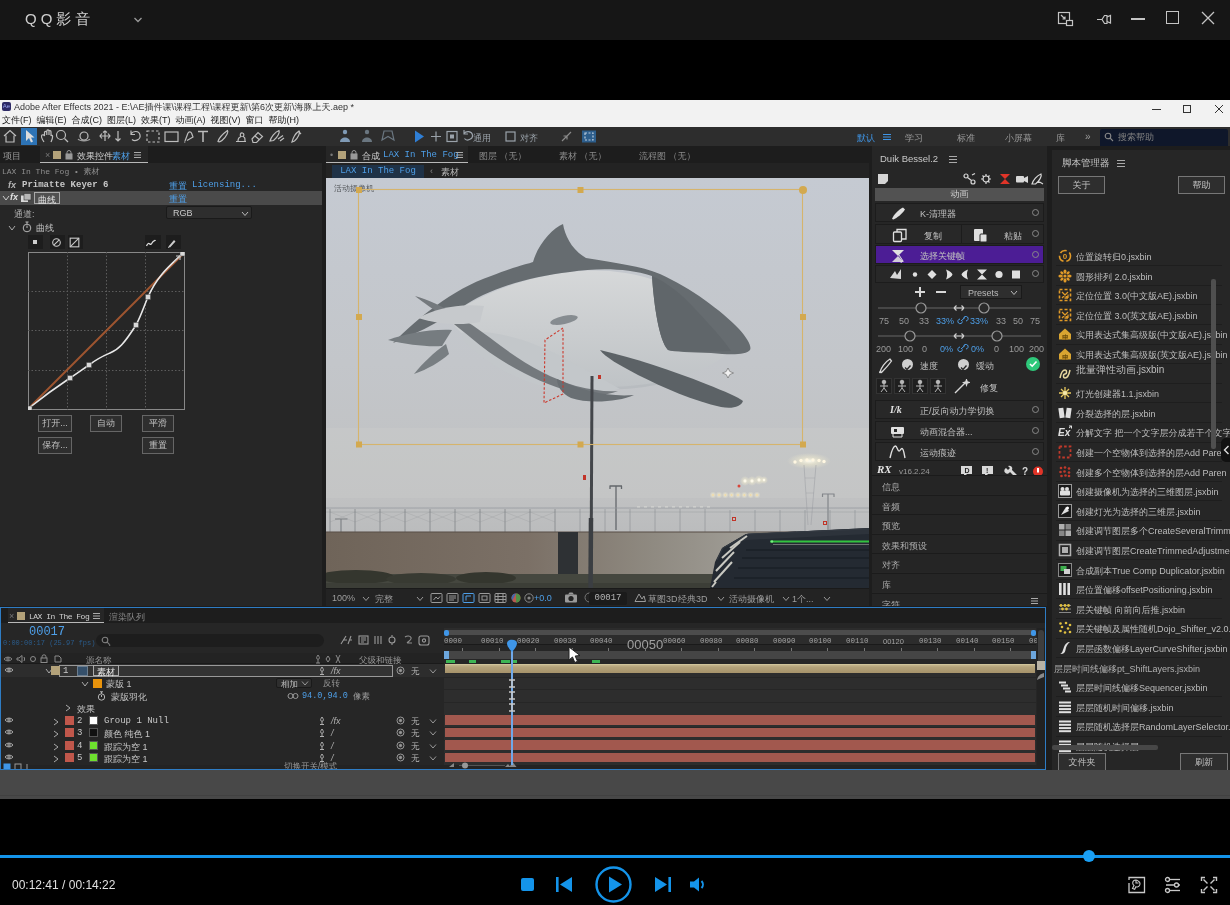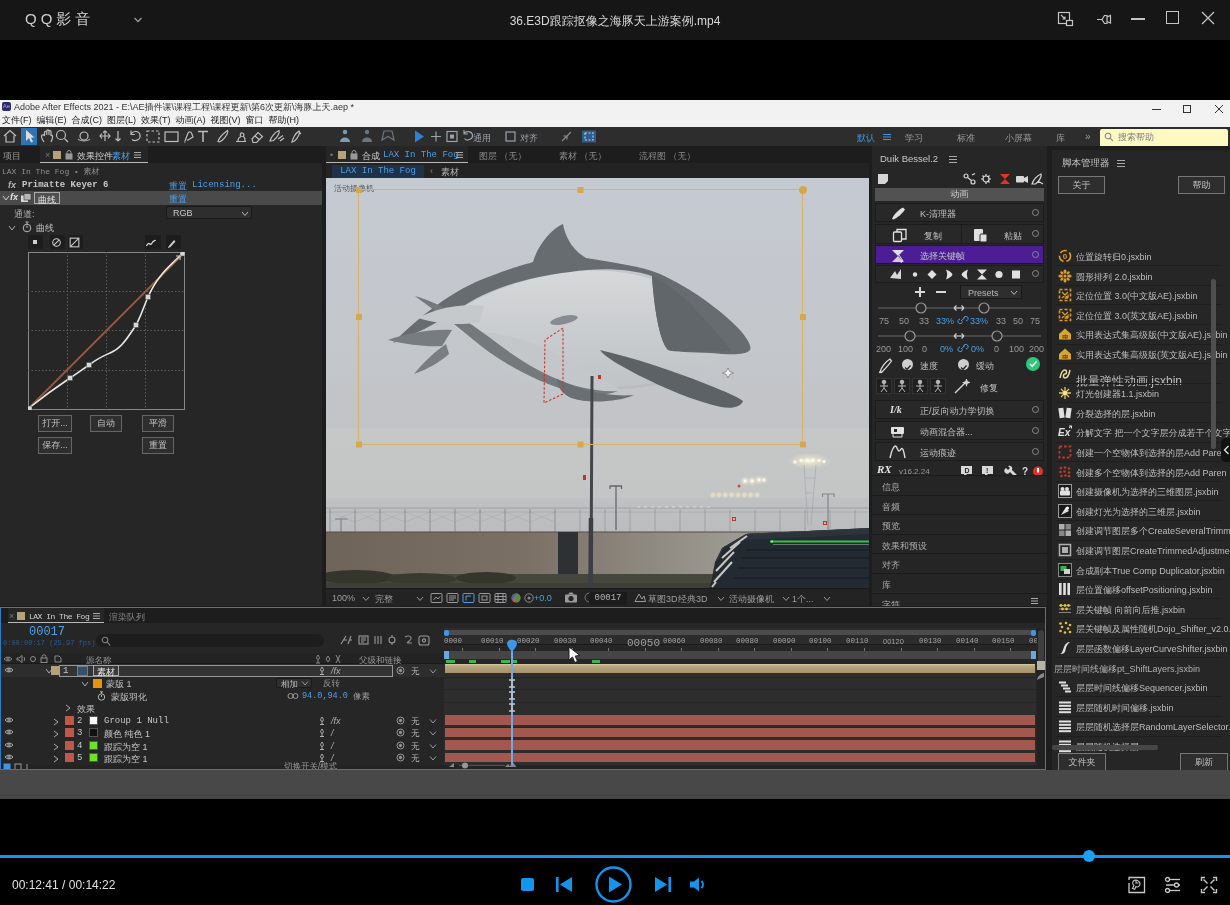--- a/index.html
+++ b/index.html
@@ -9,21 +9,20 @@
 </style>
 </head>
 <body>
 <div id="stage">
 
 <div class="a" id="topbar" style="left:0;top:0;width:1230px;height:40px;background:#161616">
   <div class="a" style="left:25px;top:10px;font-size:15px;color:#cfcfcf;letter-spacing:4px">QQ影音</div>
   <svg class="a" style="left:133px;top:16px" width="10" height="8" viewBox="0 0 10 8">
         <path d="M1.5 2 L5 5.5 L8.5 2" stroke="#9a9a9a" stroke-width="1.3" fill="none"></path>
       </svg>
-  <div class="a" style="left:0;top:13px;width:1230px;text-align:center;font-size:12px;color:#d8d8d8">36.E3D跟踪抠像之海豚天上游案例.mp4</div>
 
   <svg class="a" style="left:1056px;top:10px" width="19" height="19" viewBox="0 0 19 19">
     <rect x="2.5" y="2.5" width="11" height="11" fill="none" stroke="#c4c4c4" stroke-width="1.2"></rect>
     <path d="M5 5 l4 4 M9 6.5 V9 H6.5" stroke="#c4c4c4" stroke-width="1.2" fill="none"></path>
     <rect x="10.5" y="10.5" width="6" height="5" fill="#161616" stroke="#c4c4c4" stroke-width="1.2"></rect>
   </svg>
 
   <svg class="a" style="left:1095px;top:10px" width="19" height="19" viewBox="0 0 19 19">
     <path d="M2 9.5 H7 L9.5 5.5 H12 V13.5 H9.5 L7 9.5" fill="none" stroke="#c4c4c4" stroke-width="1.2"></path>
     <path d="M12 7 l3.5 -1.5 V13 L12 11.5" fill="none" stroke="#c4c4c4" stroke-width="1.2"></path>
@@ -115,21 +114,21 @@
 
   <div class="a" style="left:857px;top:5px;font-size:9px;color:#3f96e8">默认</div>
   <svg class="a" style="left:882px;top:6px" width="10" height="8" viewBox="0 0 10 8" stroke="#3f96e8" stroke-width="1">
         <path d="M1 1.5 H9 M1 4 H9 M1 6.5 H9"></path>
       </svg>
   <div class="a" style="left:905px;top:5px;font-size:9px;color:#9b9b9b">学习</div>
   <div class="a" style="left:957px;top:5px;font-size:9px;color:#9b9b9b">标准</div>
   <div class="a" style="left:1005px;top:5px;font-size:9px;color:#9b9b9b">小屏幕</div>
   <div class="a" style="left:1056px;top:5px;font-size:9px;color:#9b9b9b">库</div>
   <div class="a" style="left:1085px;top:4px;font-size:10px;color:#9b9b9b">»</div>
-  <div class="a" style="left:1100px;top:2px;width:128px;height:30px;background:#fef9c3;border-radius:2px">
+  <div class="a" style="left:1100px;top:2px;width:128px;height:30px;background:#0f172a;border-radius:2px">
     <svg class="a" style="left:4px;top:2.5px" width="10" height="10" viewBox="0 0 10 10" fill="none" stroke="#888" stroke-width="1.1">
           <circle cx="4" cy="4" r="2.8"></circle>
           <path d="M6.2 6.2 L9 9"></path>
         </svg>
     <div class="a" style="left:18px;top:2px;font-size:9px;color:#808080">搜索帮助</div>
   </div>
 </div>
 
 <div class="a" style="left:0;top:146px;width:1230px;height:624px;background:#1d1d1d"></div>
 
@@ -764,21 +763,21 @@
 <svg class="a" style="left:6px;top:197.0px" width="14" height="14" viewBox="0 0 14 14">
         <path d="M1 7 L7 1.5 L13 7 V12.5 H1 Z" fill="#d9a531"></path>
         <path d="M4 12.5 V8 H10 V12.5" fill="#b07f1d"></path>
         <text x="4.5" y="11.5" font-size="6" fill="#5a4409">中</text>
       </svg>
 <div class="a" style="left:24px;top:199.0px;font-size:9px;color:#bdbdbd;white-space:nowrap">实用表达式集高级版(英文版AE).jsxbin</div>
 <div class="a" style="left:4px;top:213.2px;width:166px;height:1px;background:#1e1e1e"></div>
 <svg class="a" style="left:6px;top:216.6px" width="14" height="14" viewBox="0 0 14 14">
         <path d="M2 11 C3 6 5 3 7 3 C9 3 9 7 7 7 C5 7 5 11 7 11 C9 11 11 8 12 3" stroke="#e8d8a0" fill="none" stroke-width="1.5"></path>
       </svg>
-<div class="a" style="left:24px;top:223px;font-size:12px;color:#bdbdbd;white-space:nowrap">批量弹性动画.jsxbin</div>
+<div class="a" style="left:24px;top:213px;font-size:10px;color:#bdbdbd;white-space:nowrap">批量弹性动画.jsxbin</div>
 <div class="a" style="left:4px;top:232.8px;width:166px;height:1px;background:#1e1e1e"></div>
 <svg class="a" style="left:6px;top:236.2px" width="14" height="14" viewBox="0 0 14 14">
         <g stroke="#e8c95f" stroke-width="1.3">
           <path d="M7 1 V13 M1 7 H13 M3 3 L11 11 M11 3 L3 11"></path>
         </g>
         <circle cx="7" cy="7" r="2" fill="#f4e9b0"></circle>
       </svg>
 <div class="a" style="left:24px;top:238.2px;font-size:9px;color:#bdbdbd;white-space:nowrap">灯光创建器1.1.jsxbin</div>
 <div class="a" style="left:4px;top:252.4px;width:166px;height:1px;background:#1e1e1e"></div>
 <svg class="a" style="left:6px;top:255.8px" width="14" height="14" viewBox="0 0 14 14">
@@ -976,21 +975,21 @@
 </svg>
 <div class="a" style="left:443px;top:20px;width:592px;height:17px;background:#2c2c2c;border-bottom:1px solid #1a1a1a"></div>
 <div class="a" style="left:443px;top:22px;width:592px;height:5px;background:#4c4c4c;border-radius:2px"></div>
 <div class="a" style="left:443px;top:21.5px;width:5px;height:6px;background:#3f96e8;border-radius:2px"></div>
 <div class="a" style="left:1030px;top:21.5px;width:5px;height:6px;background:#3f96e8;border-radius:2px"></div>
       <div class="a" style="left:443px;top:29px;font-size:7.5px;color:#a0a0a0;font-family:'Liberation Mono',monospace">0000</div>
       <div class="a" style="left:480px;top:29px;font-size:7.5px;color:#a0a0a0;font-family:'Liberation Mono',monospace">00010</div>
       <div class="a" style="left:516px;top:29px;font-size:7.5px;color:#a0a0a0;font-family:'Liberation Mono',monospace">00020</div>
       <div class="a" style="left:553px;top:29px;font-size:7.5px;color:#a0a0a0;font-family:'Liberation Mono',monospace">00030</div>
       <div class="a" style="left:589px;top:29px;font-size:7.5px;color:#a0a0a0;font-family:'Liberation Mono',monospace">00040</div>
-      <div class="a" style="left:626px;top:29px;font-size:11px;color:#a0a0a0;font-family:Liberation Mono, monospace">00050</div>
+      <div class="a" style="left:626px;top:29px;font-size:13px;color:#a0a0a0;font-family:Liberation Sans, sans-serif">00050</div>
       <div class="a" style="left:662px;top:29px;font-size:7.5px;color:#a0a0a0;font-family:'Liberation Mono',monospace">00060</div>
       <div class="a" style="left:699px;top:29px;font-size:7.5px;color:#a0a0a0;font-family:'Liberation Mono',monospace">00080</div>
       <div class="a" style="left:735px;top:29px;font-size:7.5px;color:#a0a0a0;font-family:'Liberation Mono',monospace">00080</div>
       <div class="a" style="left:772px;top:29px;font-size:7.5px;color:#a0a0a0;font-family:'Liberation Mono',monospace">00090</div>
       <div class="a" style="left:808px;top:29px;font-size:7.5px;color:#a0a0a0;font-family:'Liberation Mono',monospace">00100</div>
       <div class="a" style="left:845px;top:29px;font-size:7.5px;color:#a0a0a0;font-family:'Liberation Mono',monospace">00110</div>
       <div class="a" style="left:882px;top:29px;font-size:7.5px;color:#a0a0a0;font-family:Liberation Sans, sans-serif">00120</div>
       <div class="a" style="left:918px;top:29px;font-size:7.5px;color:#a0a0a0;font-family:'Liberation Mono',monospace">00130</div>
       <div class="a" style="left:955px;top:29px;font-size:7.5px;color:#a0a0a0;font-family:'Liberation Mono',monospace">00140</div>
       <div class="a" style="left:991px;top:29px;font-size:7.5px;color:#a0a0a0;font-family:'Liberation Mono',monospace">00150</div>

